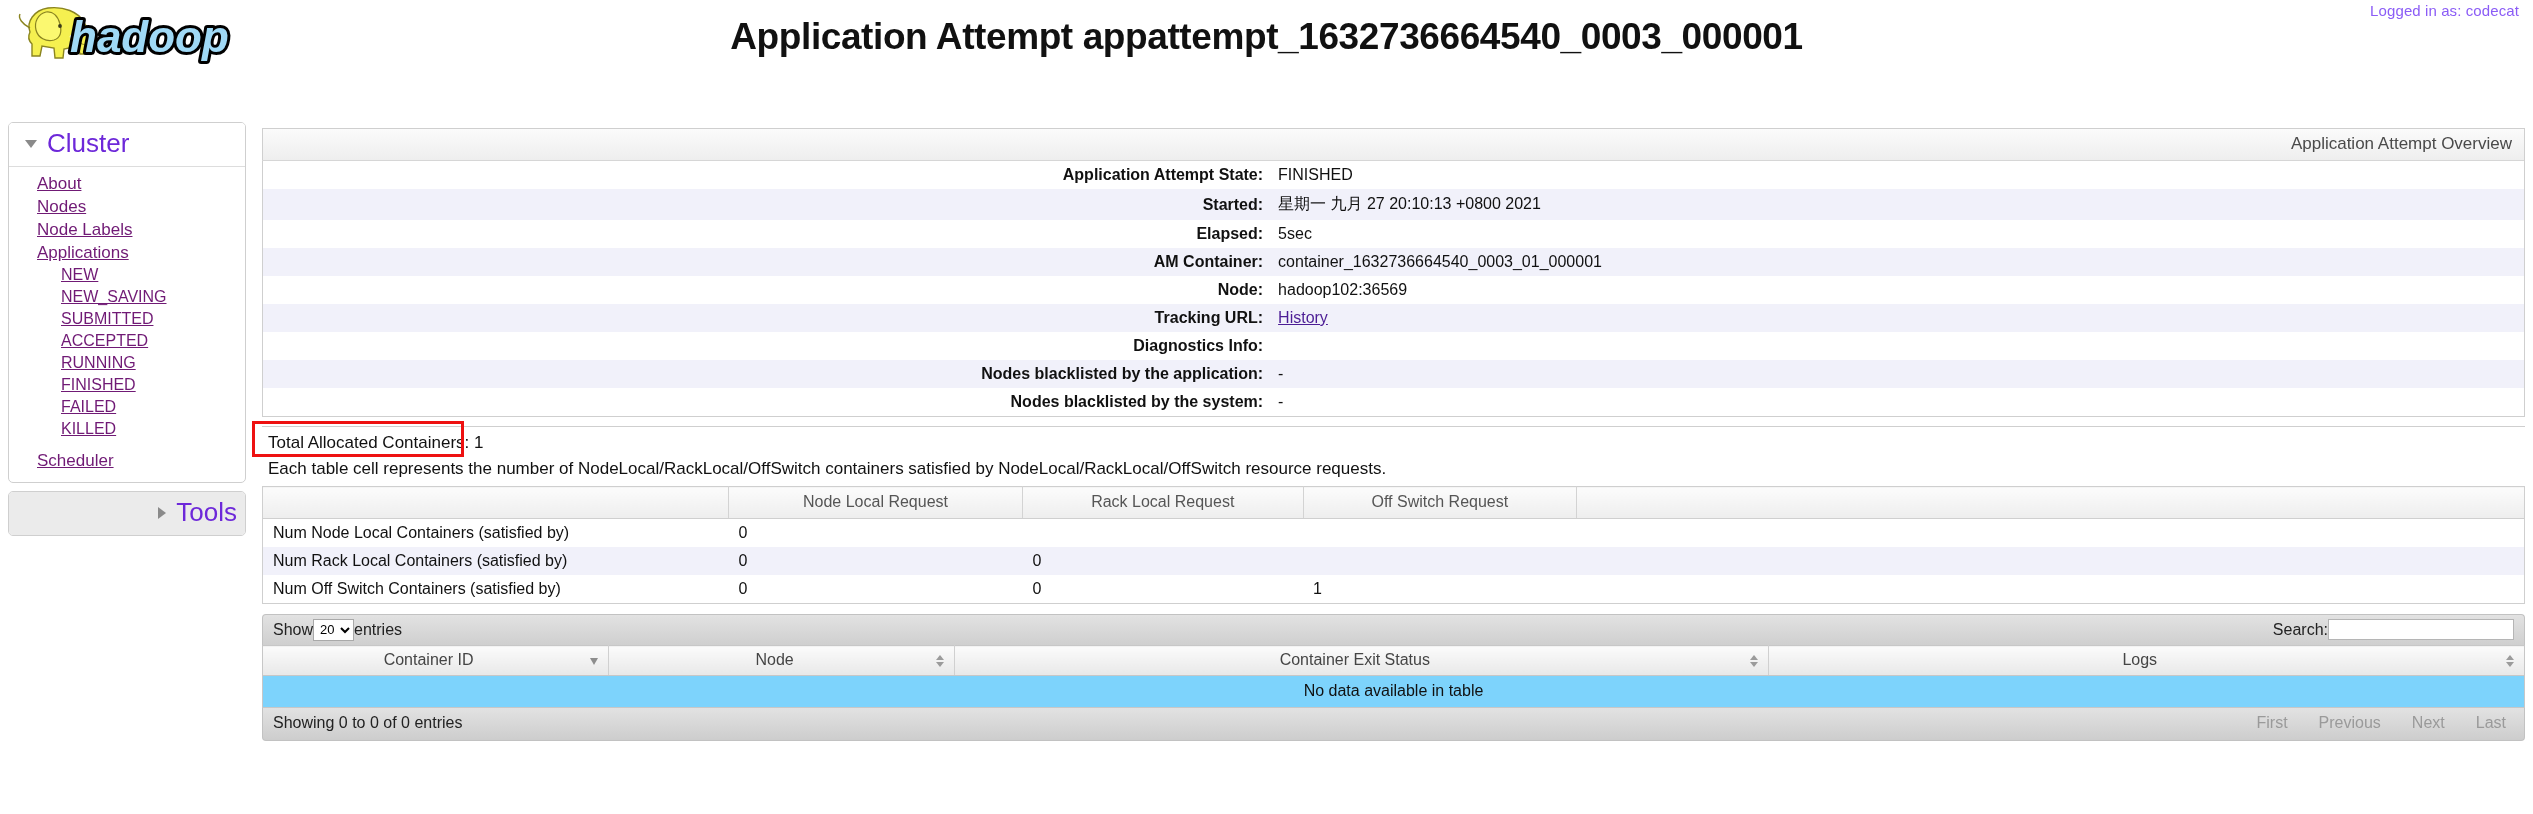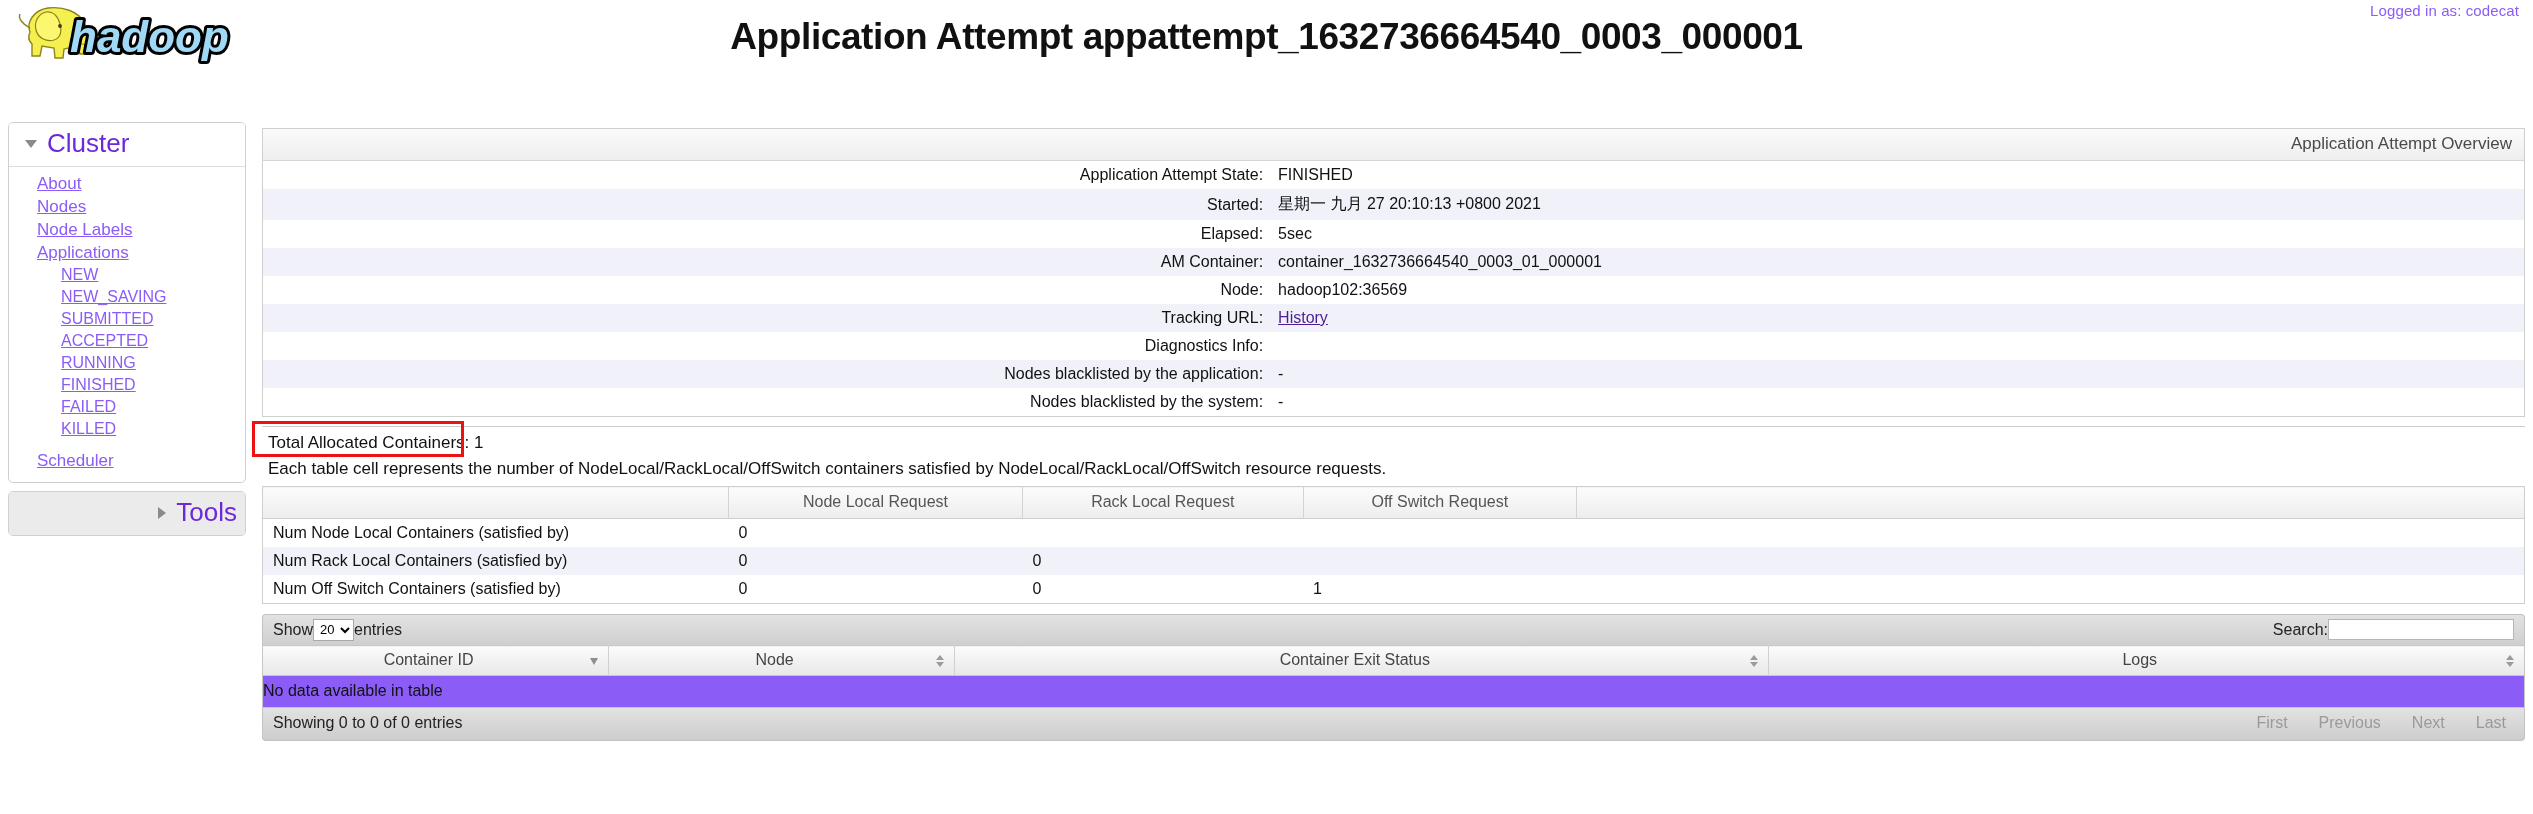--- a/index.html
+++ b/index.html
@@ -98,21 +98,21 @@
   .caret-right {
     width: 0; height: 0;
     border-top: 6px solid transparent;
     border-bottom: 6px solid transparent;
     border-left: 8px solid #8a8a8a;
     margin-left: 8px;
   }
   .nav-body { padding: 5px 0 10px 0; }
   .nav-link {
     display: block;
-    color: #8b5cf6;
+    color: #701a75;
     text-decoration: underline;
     font-size: 17px;
     line-height: 1.0;
     padding: 3px 0 3px 28px;
     white-space: nowrap;
   }
   .nav-link.sub { padding-left: 52px; font-size: 16px; }
   .nav-gap { height: 9px; }
 
   .cap-bar {
@@ -129,21 +129,21 @@
     width: 100%;
     border-collapse: collapse;
     border: 1px solid #cfcfcf;
     border-top: 1px solid #d6d6d6;
     font-size: 16px;
   }
   table.overview tr.odd  { background: #ffffff; }
   table.overview tr.even { background: #f1f1fa; }
   table.overview th {
     text-align: right;
-    font-weight: normal;
+    font-weight: bold;
     color: #111111;
     padding: 5px 6px 5px 0;
     width: 44.5%;
     white-space: nowrap;
     font-size: 16px;
   }
   table.overview td {
     text-align: left;
     padding: 5px 0 5px 9px;
     color: #111111;
@@ -269,24 +269,25 @@
   table.containers thead th:last-child { border-right: none; }
   .sort-icon {
     position: absolute;
     right: 9px;
     top: 50%;
     transform: translateY(-50%);
     width: 10px;
     height: 14px;
   }
   table.containers td.empty {
+    text-align: center;
     padding: 6px 0 7px 0;
     font-size: 16px;
     color: #111111;
-    background: #8b5cf6;
+    background: #7dd3fc;
   }
 
   .dt-bottom {
     background: linear-gradient(#e2e2e2, #cdcdcd);
     border: 1px solid #c2c2c2;
     border-top: none;
     border-radius: 0 0 4px 4px;
     padding: 6px 10px 8px 10px;
     display: flex;
     align-items: center;

